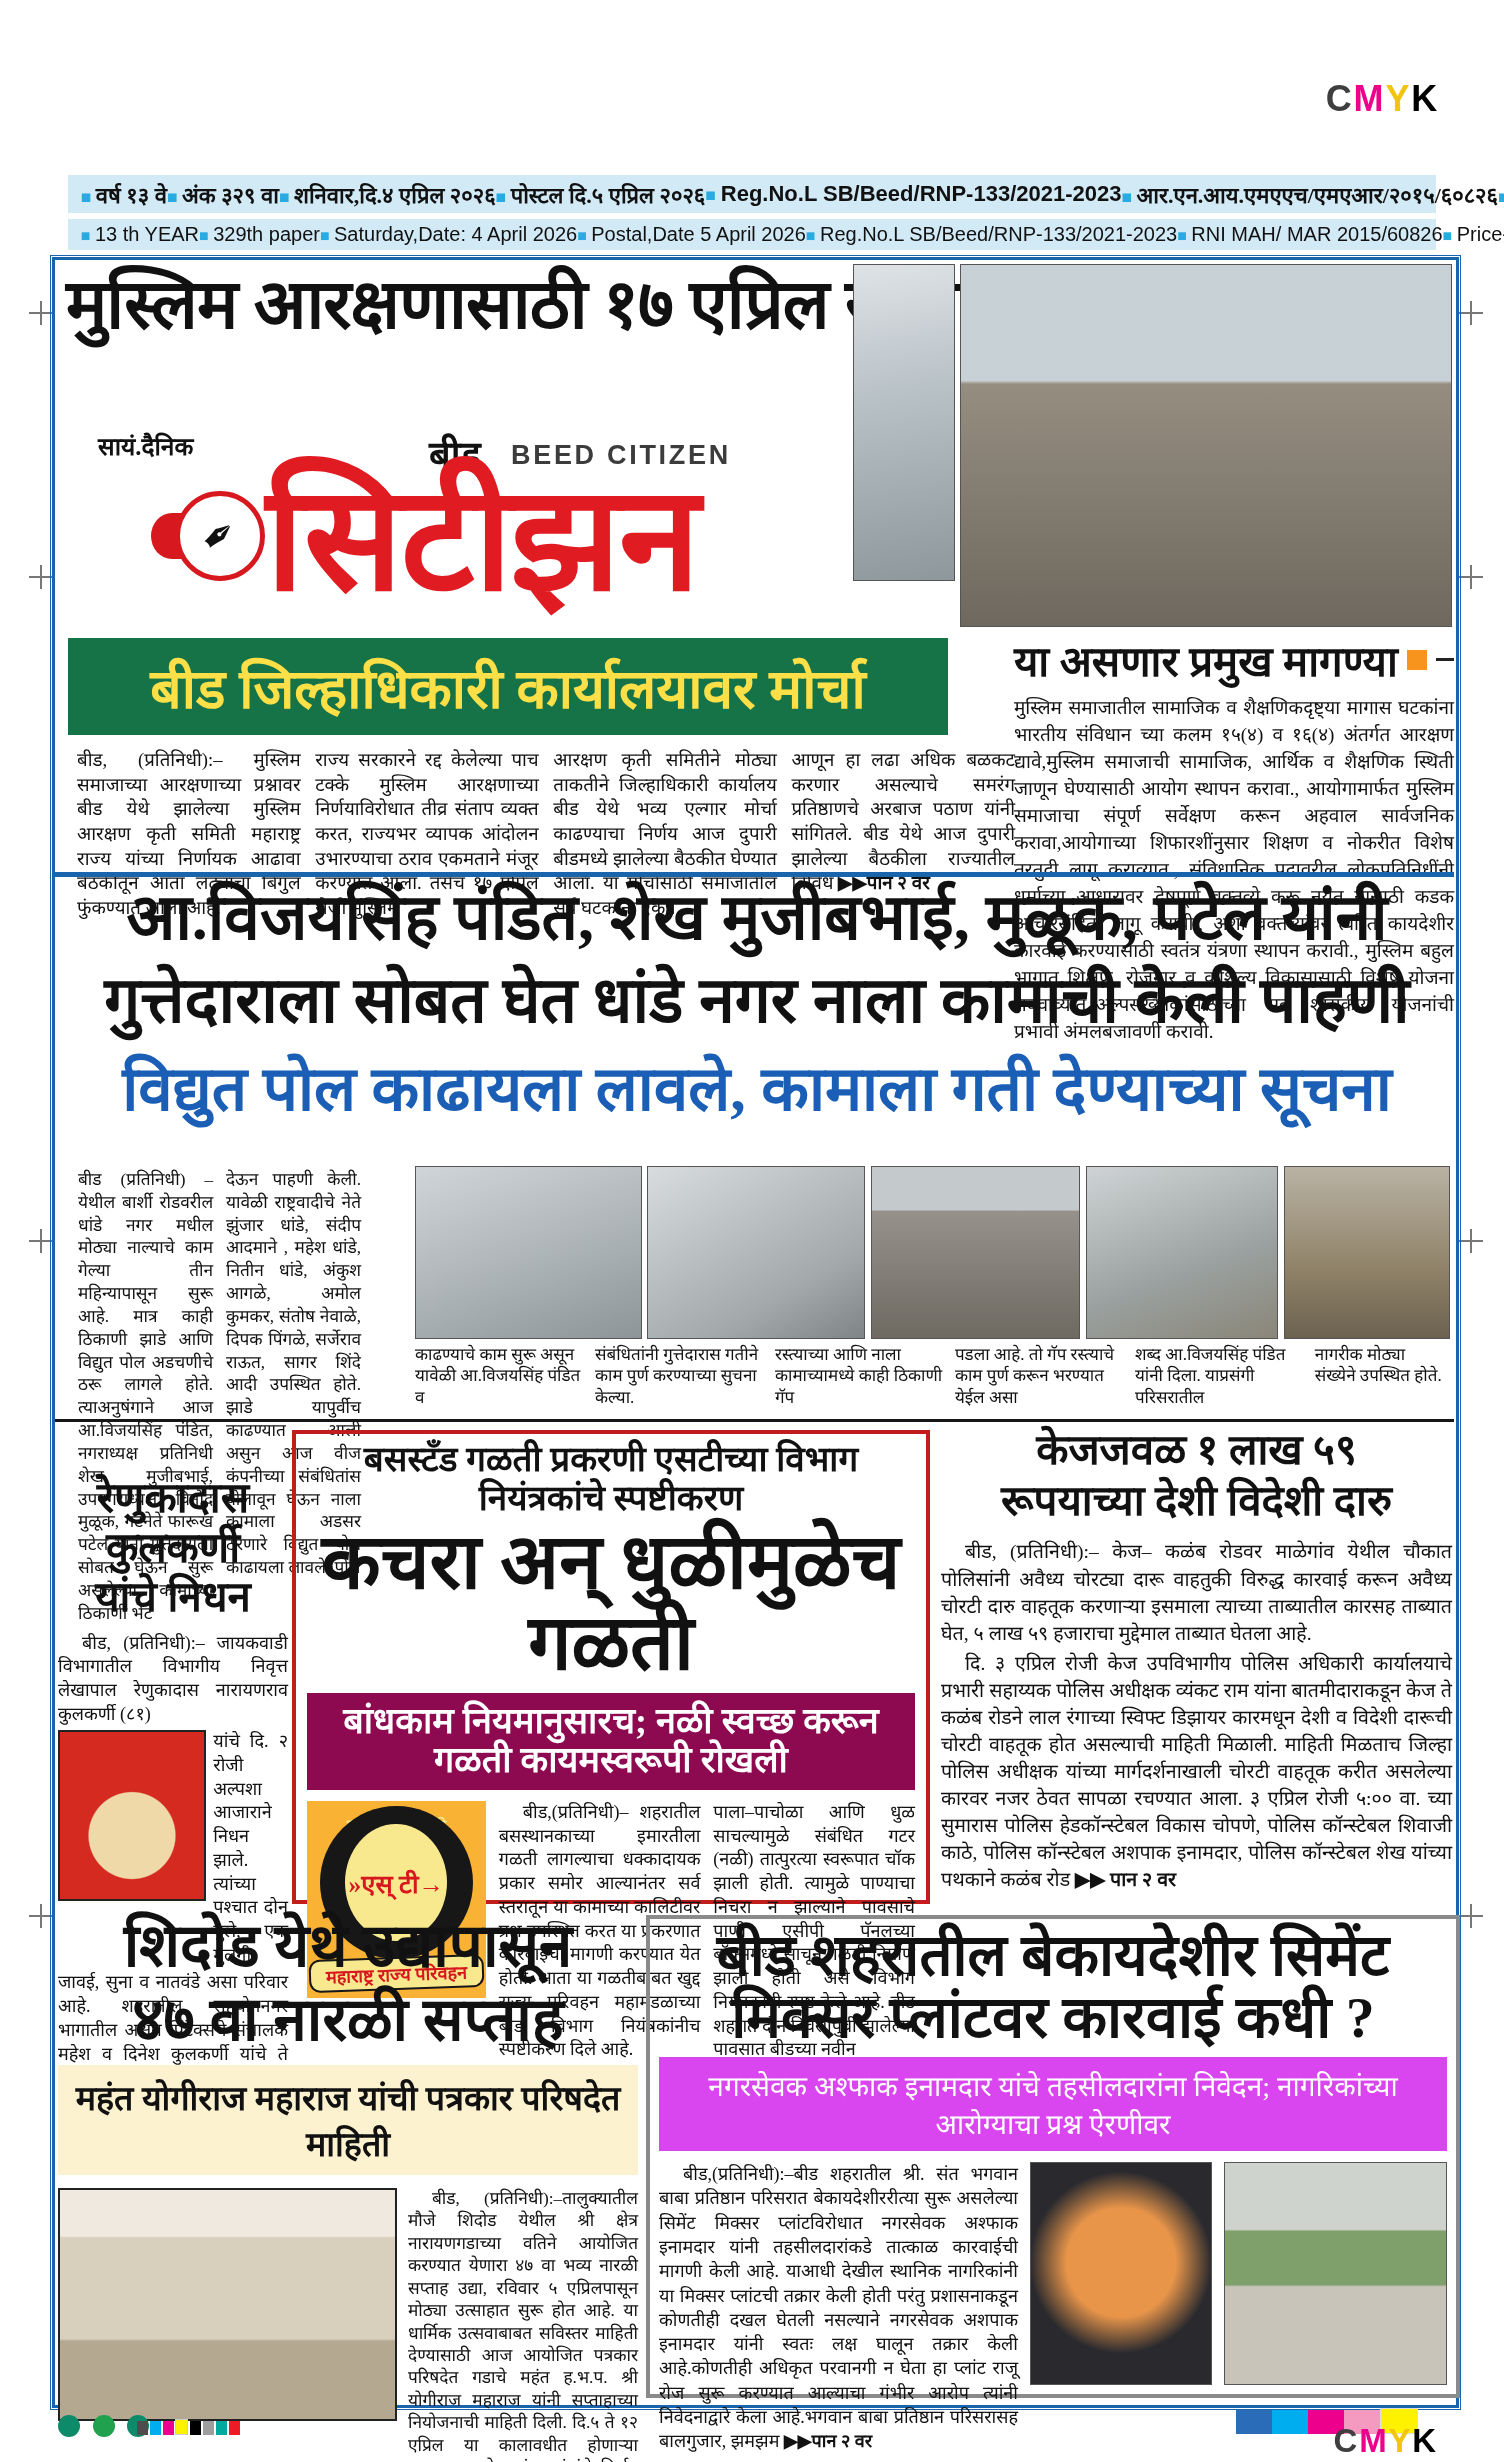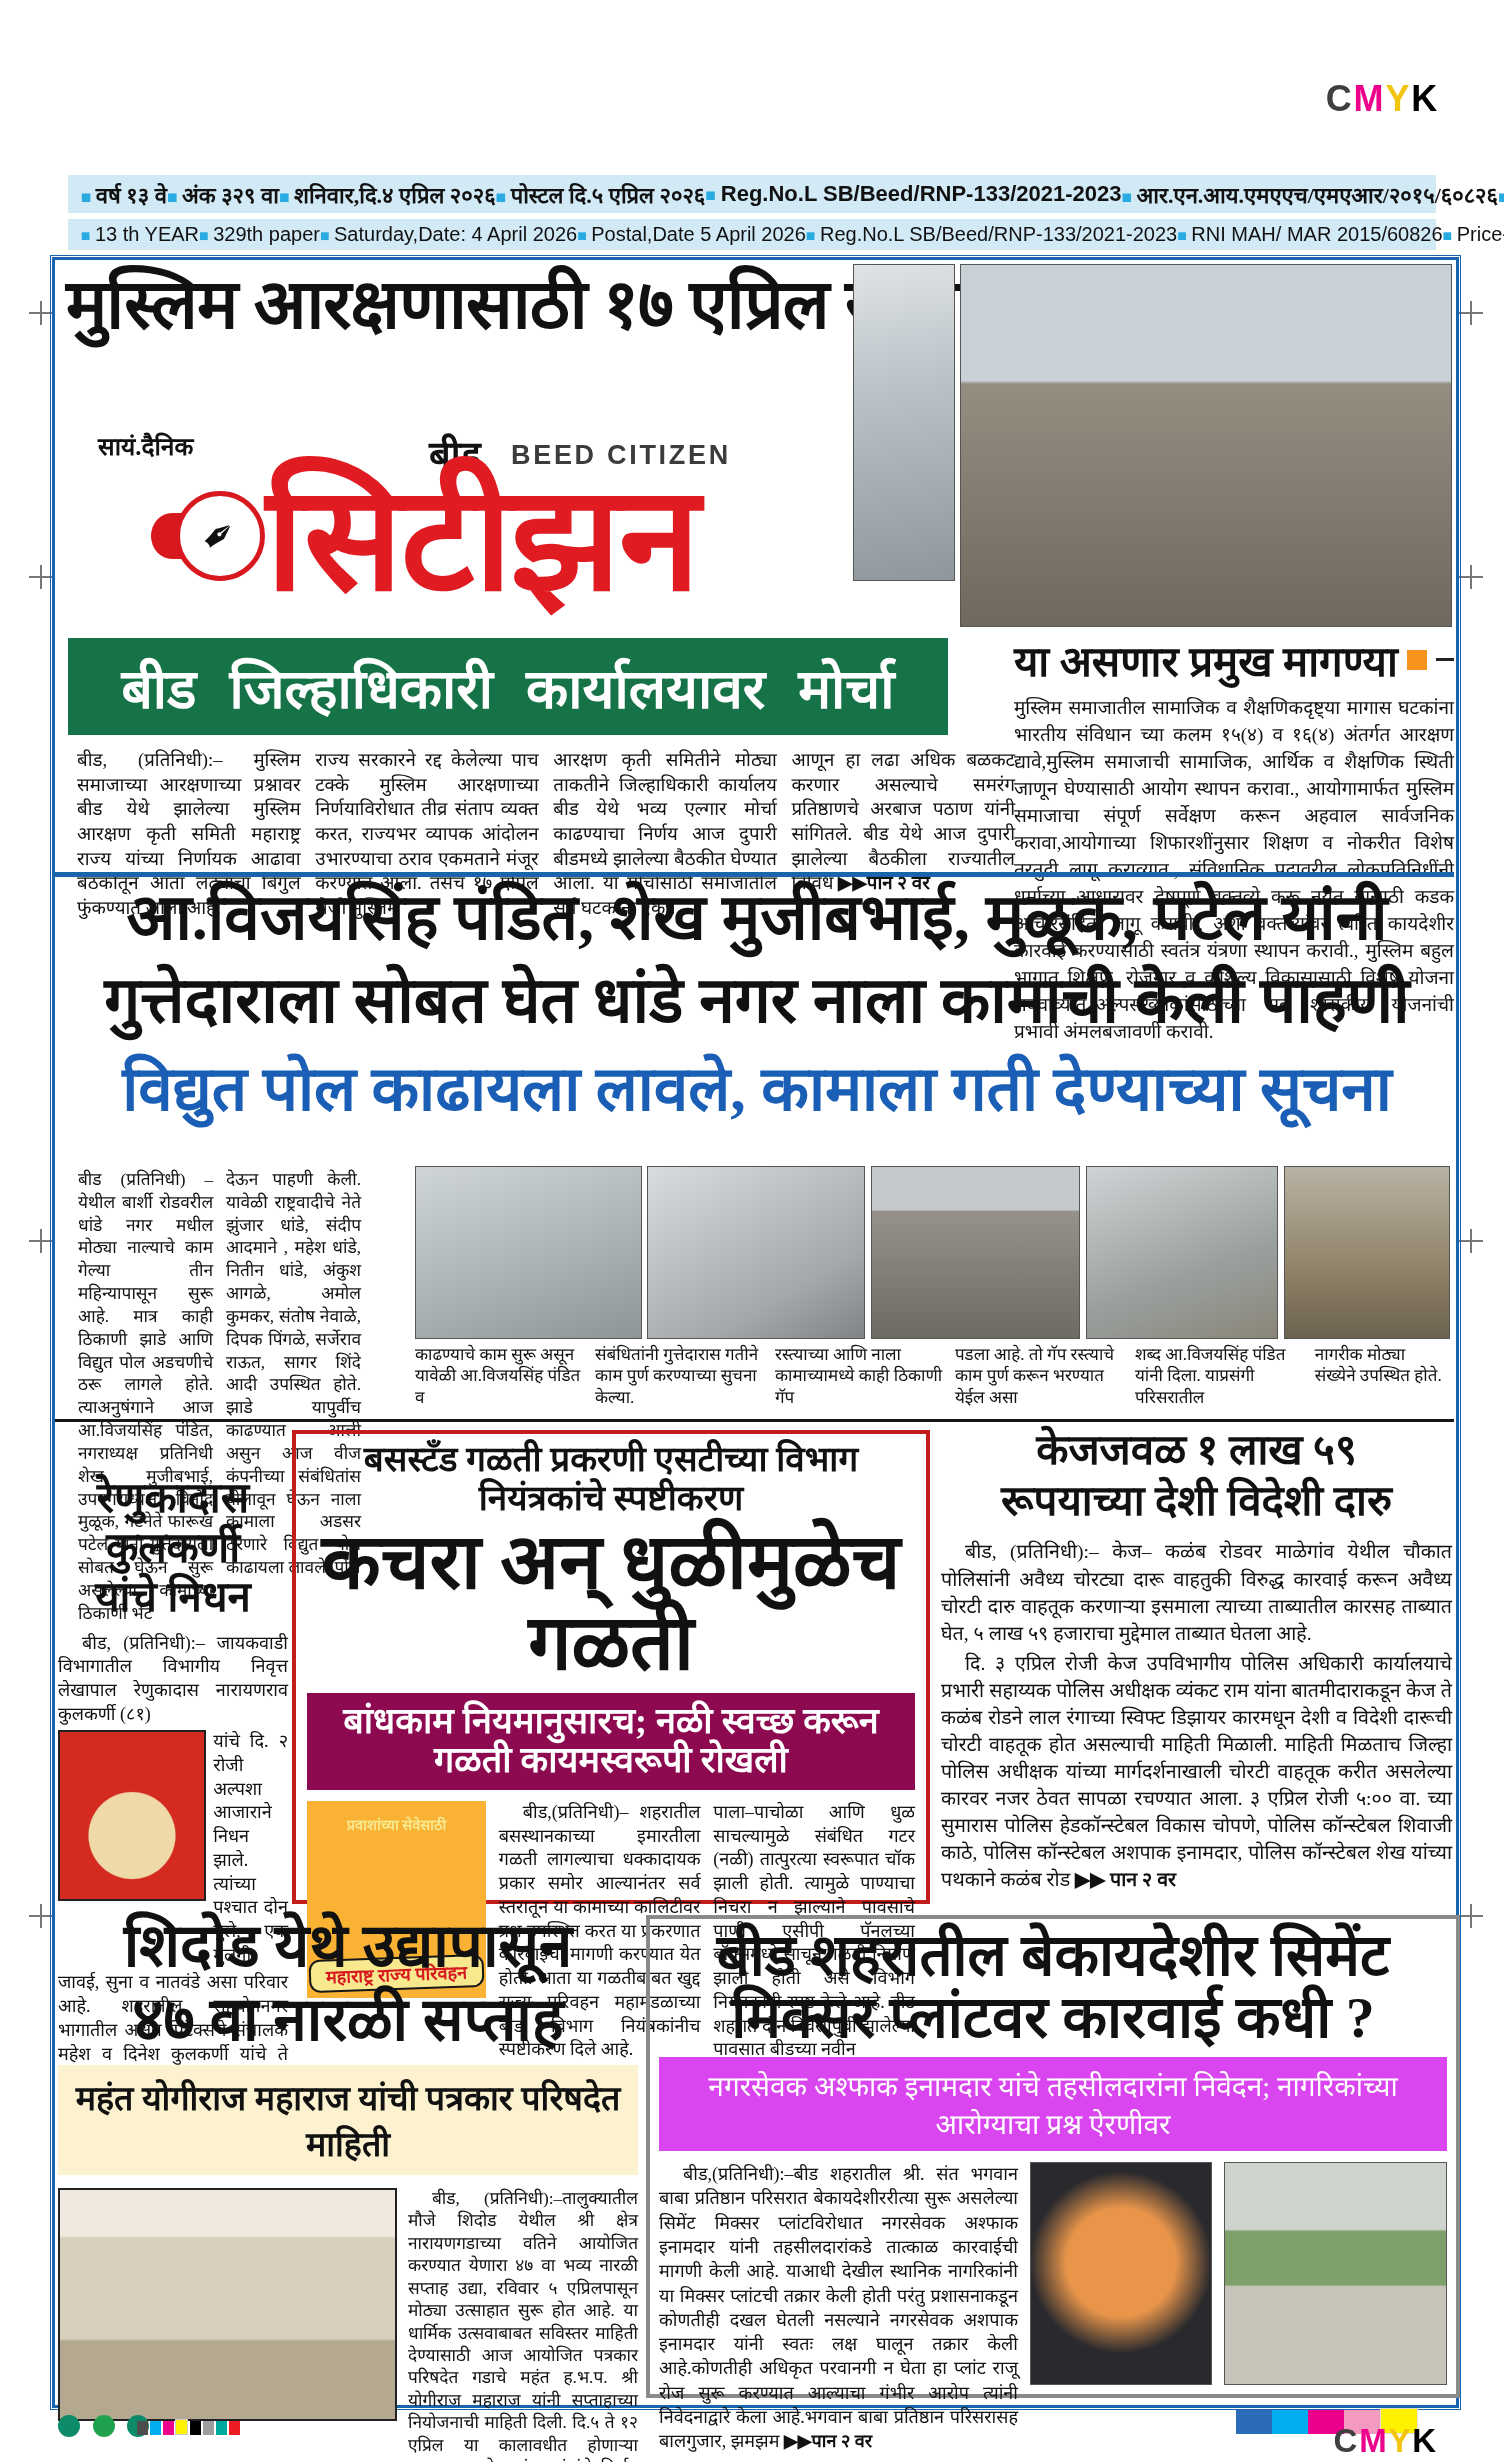--- a/index.html
+++ b/index.html
@@ -30,21 +30,21 @@
   .frame{left:52px;top:257px;width:1401px;height:2145px;border:3.6px solid #1865ae;outline:0.9px solid #1865ae;outline-offset:1.8px;}
 
   .photo{background:linear-gradient(160deg,#cfd5d8 0%,#a9b0b4 60%,#8e9598 100%);border:0.9px solid #555;box-sizing:border-box;}
 
   .headline-xl{font-weight:bold;line-height:1.02;white-space:nowrap;letter-spacing:-0.9px;}
   .jump{font-weight:bold;white-space:nowrap;}
 
   .bodytxt{text-align:justify;line-height:1.32;}
   .indent{text-indent:24px;}
 
-  .greenband{background:#167347;color:#ffffff;font-weight:bold;display:flex;align-items:center;justify-content:center;font-family:Liberation Mono, monospace;}
+  .greenband{background:#167347;color:#fde047;font-weight:bold;display:flex;align-items:center;justify-content:center;}
   .purpleband{background:#8d0a50;color:#fff;font-weight:bold;text-align:center;}
   .creamband{background:#fdf2d0;color:#111;font-weight:bold;text-align:center;}
   .grayband{background:#d946ef;color:#fff;font-weight:normal;text-align:center;}
 
   .colrule{background:#1865ae;}
   .blackrule{background:#161616;}
 
   
   .logo-red{color:#e01b22;font-weight:bold;line-height:0.95;letter-spacing:-1.8px;}
   .pen-circle{width:80px;height:80px;border:5.5px solid #d7191f;border-radius:50%;background:#fff;
@@ -196,20 +196,25 @@
     <div class="blackrule" style="width:178px;height:1.8px;margin:14.6px auto 0;"></div>
   </div>
 
   <div class="abs" style="left:292px;top:1430px;width:638px;height:474px;border:4.6px solid #c21d1d;box-sizing:border-box;padding:7.3px 11px;">
     <div style="text-align:center;font-size:35px;font-weight:bold;line-height:1.1;">बसस्टँड गळती प्रकरणी एसटीच्या विभाग नियंत्रकांचे स्पष्टीकरण</div>
     <div style="text-align:center;font-size:77px;font-weight:bold;line-height:1.05;margin-top:3.6px;">कचरा अन् धुळीमुळेच गळती</div>
     <div class="purpleband" style="font-size:36px;padding:9px 3.6px;margin-top:9px;line-height:1.1;">बांधकाम नियमानुसारच; नळी स्वच्छ करून गळती कायमस्वरूपी रोखली</div>
     <div style="display:flex;gap:12.8px;margin-top:11px;">
       <div class="stlogo">
         <div class="arc">प्रवाशांच्या सेवेसाठी</div>
+        <div class="ring">
+          <div class="inner">
+            <span class="st">»एस् टी→</span>
+          </div>
+        </div>
         <div class="ribbon">महाराष्ट्र राज्य परिवहन</div>
       </div>
       <div class="bodytxt indent" style="flex:1;font-size:18px;">बीड,(प्रतिनिधी)– शहरातील बसस्थानकाच्या इमारतीला गळती लागल्याचा धक्कादायक प्रकार समोर आल्यानंतर सर्व स्तरातून या कामाच्या कालिटीवर प्रश्न उपस्थित करत या प्रकरणात कारवाईची मागणी करण्यात येत होती. आता या गळतीबाबत खुद्द राज्य परिवहन महामंडळाच्या बीड विभाग नियंत्रकांनीच स्पष्टीकरण दिले आहे.</div>
       <div class="bodytxt" style="flex:1;font-size:18px;">पाला–पाचोळा आणि धुळ साचल्यामुळे संबंधित गटर (नळी) तात्पुरत्या स्वरूपात चॉक झाली होती. त्यामुळे पाण्याचा निचरा न झाल्याने पावसाचे पाणी एसीपी पॅनलच्या बॉक्समध्ये साचून गळती निर्माण झाली होती असे विभाग नियंत्रकांनी स्पष्ट केले आहे. बीड शहरात दोन दिवसांपुर्वी झालेल्या पावसात बीडच्या नवीन</div>
     </div>
   </div>
 
   <div class="abs" style="left:941px;top:1425px;width:511px;">
     <div style="text-align:center;font-size:42px;font-weight:bold;line-height:1.22;">
       <div>केजजवळ १ लाख ५९</div>

